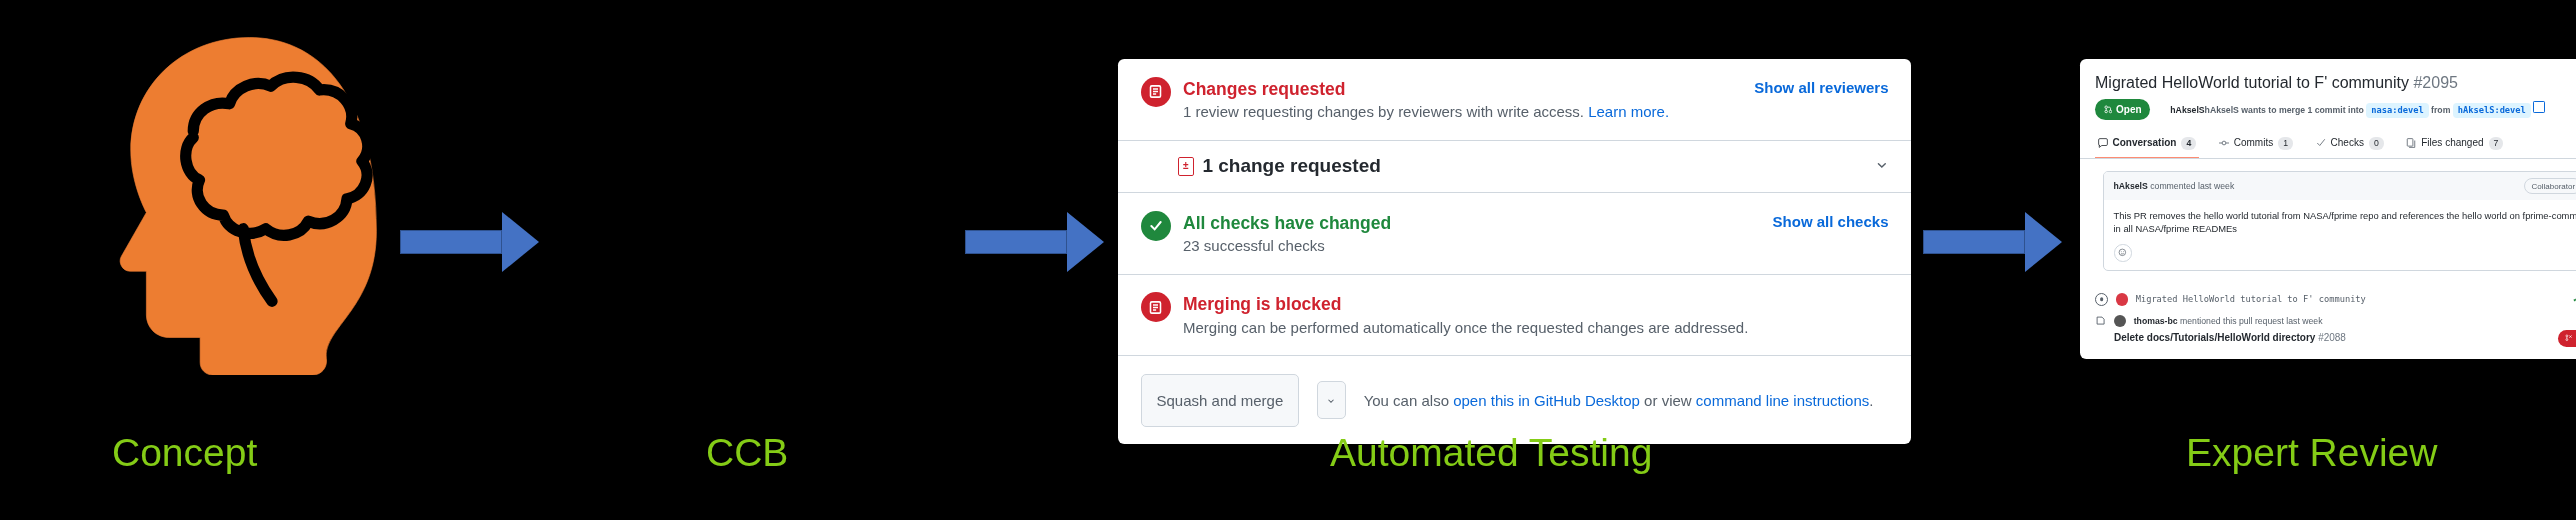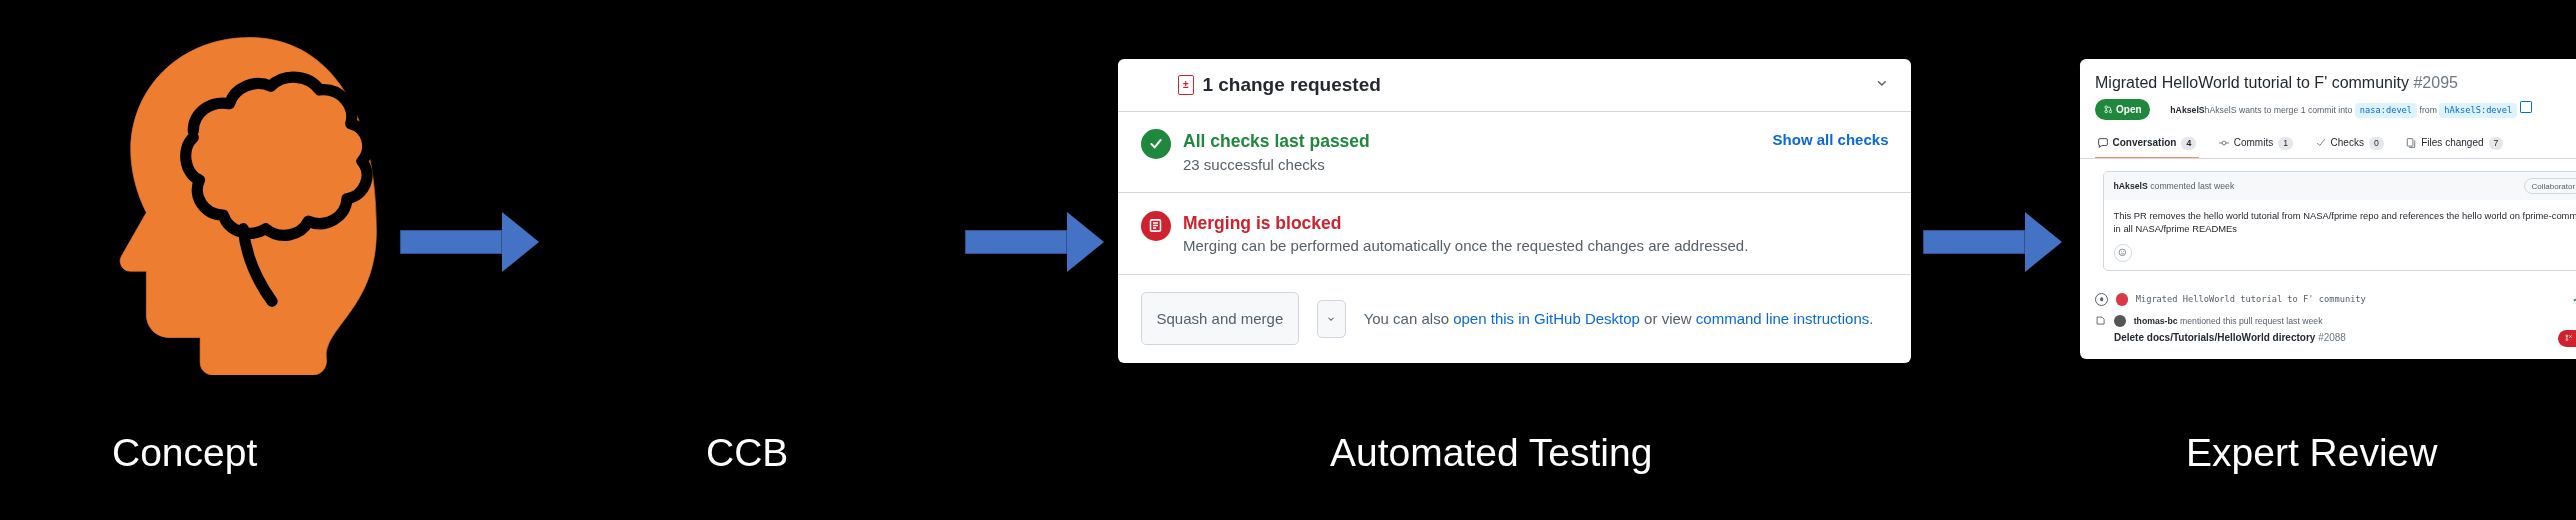--- a/index.html
+++ b/index.html
@@ -15,21 +15,21 @@
   .stage {
     position: relative;
     width: 2576px;
     height: 521px;
   }
   
   .caption {
     position: absolute;
     font-size: 39px;
     font-weight: 400;
-    color: #ffffff;
+    color: #84cc16;
     white-space: nowrap;
   }
   
   .arrow {
     position: absolute;
     display: flex;
     align-items: center;
   }
   .arrow-shaft {
     width: 100px;
@@ -310,39 +310,54 @@
   <div class="arrow" style="left:965px; top:212px;">
     <div class="arrow-shaft"></div>
       <div class="arrow-head"></div>
   </div>
   <div class="arrow" style="left:1923px; top:212px;">
     <div class="arrow-shaft"></div>
       <div class="arrow-head"></div>
   </div>
 
   <div class="panel" style="left:1118px; top:59px; width:793px;">
+    <div class="row">
+      <span class="circle-icon circle-red">
+        <svg width="15" height="15" viewBox="0 0 24 24" fill="none" stroke="#fff" stroke-width="2.5">
+            <rect x="4" y="3" width="16" height="18" rx="2"></rect>
+            <path d="M8 8h8M8 12h8M8 16h5"></path>
+          </svg>
+      </span>
+      <div>
+        <div class="title-red">Changes requested</div>
+        <div class="muted">
+          <span>1 review requesting changes by reviewers with write access. </span><a href="#">Learn more.</a>
+        </div>
+      </div>
+      <a href="#" class="right-link">Show all reviewers</a>
+    </div>
 
     <div class="sub">
       <span class="file-icon-red"></span>
       <span class="title-grey" style="font-size:19px;">1 change requested</span>
       <span class="chevron">
         <svg width="13.7" height="13.7" viewBox="0 0 24 24">
             <path d="M6 9l6 6 6-6" fill="none" stroke="#57606a" stroke-width="2.5" stroke-linecap="round"></path>
           </svg>
       </span>
     </div>
 
     <div class="row">
       <span class="circle-icon circle-green">
         <svg width="16" height="16" viewBox="0 0 24 24">
             <path d="M5 12l5 5 9-11" fill="none" stroke="#fff" stroke-width="3" stroke-linecap="round"></path>
           </svg>
       </span>
       <div>
-        <div class="title-green">All checks last passed</div>
+        <div class="title-green">All checks have changed</div>
         <div class="muted">23 successful checks</div>
       </div>
       <a href="#" class="right-link">Show all checks</a>
     </div>
 
     <div class="row">
       <span class="circle-icon circle-red">
         <svg width="15" height="15" viewBox="0 0 24 24" fill="none" stroke="#fff" stroke-width="2.5">
             <rect x="4" y="3" width="16" height="18" rx="2"></rect>
             <path d="M8 8h8M8 12h8M8 16h5"></path>
@@ -376,21 +391,21 @@
     <div class="pr-sub">
       <span class="pill-open">
         <svg width="8.7" height="8.7" viewBox="0 0 16 16">
             <circle cx="4" cy="4" r="2.3" fill="none" stroke="#fff" stroke-width="1.5"></circle>
             <circle cx="4" cy="12" r="2.3" fill="none" stroke="#fff" stroke-width="1.5"></circle>
             <circle cx="12" cy="12" r="2.3" fill="none" stroke="#fff" stroke-width="1.5"></circle>
             <path d="M4 6v4M12 10V6c0-1-1-2-2-2H7" fill="none" stroke="#fff" stroke-width="1.5"></path>
           </svg>
         <span>Open</span>
       </span>
-      <span class="muted" style="font-size:8.7px;">
+      <span class="muted" style="font-size:8.7px;font-weight:bold;">
         <b style="color:#24292f;">hAkselS</b><span>hAkselS wants to merge 1 commit into </span><span class="branch">nasa:devel</span><span> from </span><span class="branch">hAkselS:devel</span>
         <span class="copy-icon"></span>
       </span>
     </div>
 
     <div class="tabs">
       <div class="tab active">
         <svg width="10" height="10" viewBox="0 0 16 16">
             <path d="M1 3a2 2 0 012-2h10a2 2 0 012 2v7a2 2 0 01-2 2H6l-4 3v-3H3a2 2 0 01-2-2V3z" fill="none" stroke="#24292f" stroke-width="1.3"></path>
           </svg>

